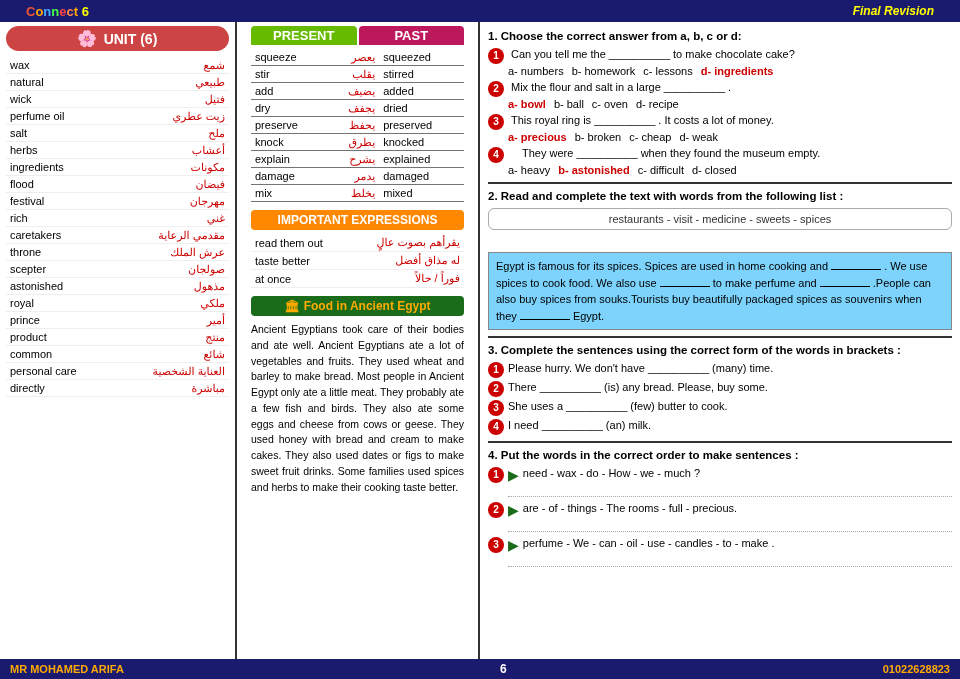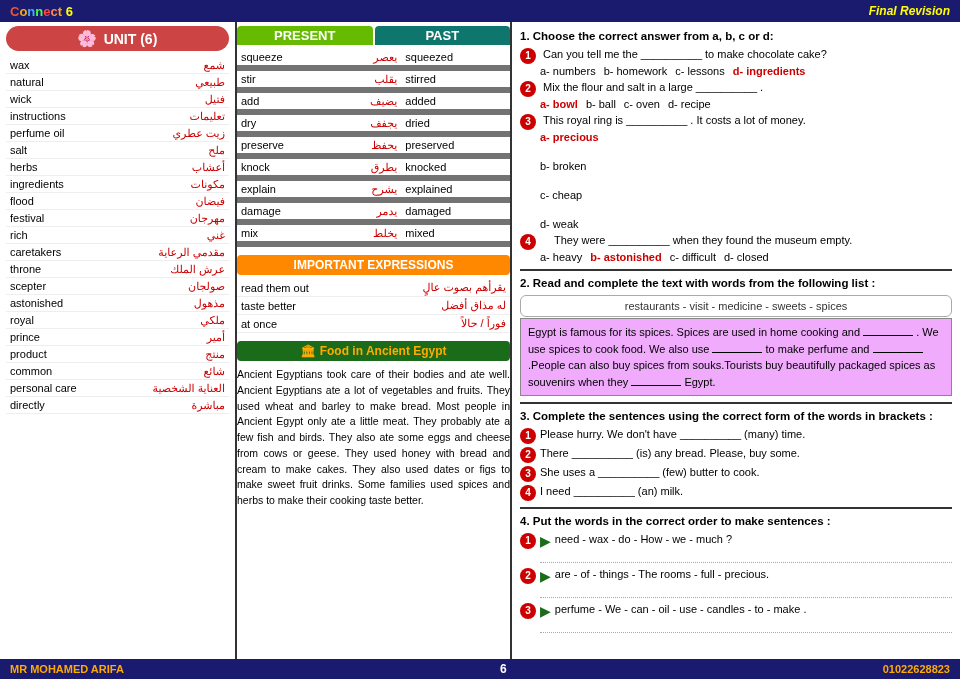--- a/index.html
+++ b/index.html
@@ -11,21 +11,21 @@
       background: #fff;
       overflow: hidden;
     }
 
     
     .header {
       background: #1a1a6e;
       display: flex;
       justify-content: space-between;
       align-items: center;
-      padding: 3px 10px;
+      padding: 3px 26px;
       height: 22px;
     }
     .header-left {
       color: #fff;
       font-weight: bold;
       font-size: 13px;
     }
     .header-left span.c { color: #e53; }
     .header-left span.o { color: #fa0; }
     .header-left span.n1 { color: #4af; }
@@ -115,51 +115,51 @@
       font-size: 12px;
     }
     .footer-right {
       color: #fa0;
       font-weight: bold;
       font-size: 11px;
     }
 
     
     .mid-col {
-      width: 275px;
+      width: 243px;
       border-right: 2px solid #333;
-      padding: 4px 0;
+      padding: 4px 14px;
       background: #fff;
     }
 
     .present-past-header {
       display: flex;
       gap: 0;
       margin-bottom: 4px;
     }
     .pp-label {
       flex: 1;
       text-align: center;
       font-weight: bold;
       font-size: 13px;
       padding: 2px 0;
       border-radius: 4px 4px 0 0;
     }
     .pp-label.present { background: #6b0; color: #fff; margin-right: 2px; }
-    .pp-label.past { background: #0f766e; color: #fff; text-align: center; }
+    .pp-label.past { background: #be185d; color: #fff; text-align: center; }
 
     .pp-table {
       width: 100%;
       border-collapse: collapse;
       margin-bottom: 8px;
     }
     .pp-table tr td {
       padding: 1.5px 4px;
       font-size: 11px;
-      border-bottom: 6px solid #737373;
+      border-bottom: 1px solid #737373;
     }
     .pp-table tr td:nth-child(2) {
       color: #c00;
       direction: rtl;
       text-align: right;
     }
 
     .imp-expr-title {
       background: #f80;
       color: #fff;
@@ -245,31 +245,31 @@
       margin: 6px 0;
     }
 
     .word-box {
       background: #fff;
       border: 1.5px solid #aaa;
       border-radius: 6px;
       padding: 4px 8px;
       font-size: 11px;
       text-align: center;
-      margin-bottom: 1px;
+      margin-bottom: 22px;
       color: #333;
     }
 
     .reading-text {
       font-size: 11px;
       line-height: 1.5;
       border: 1.5px solid #888;
       padding: 5px 7px;
       margin-bottom: 6px;
-      background: #f0abfc;
+      background: #7dd3fc;
     }
 
     .blank {
       display: inline-block;
       border-bottom: 1px solid #000;
       min-width: 50px;
     }
   </style>
 </head>
 <body>
@@ -296,24 +296,20 @@
           </tr>
           <tr>
             <td>natural</td>
             <td>طبيعي</td>
           </tr>
           <tr>
             <td>wick</td>
             <td>فتيل</td>
           </tr>
           <tr>
-            <td>instructions</td>
-            <td>تعليمات</td>
-          </tr>
-          <tr>
             <td>perfume oil</td>
             <td>زيت عطري</td>
           </tr>
           <tr>
             <td>salt</td>
             <td>ملح</td>
           </tr>
           <tr>
             <td>herbs</td>
             <td>أعشاب</td>
@@ -485,21 +481,21 @@
             <span>b- ball</span>
             <span>c- oven</span>
             <span>d- recipe</span>
           </div>
         </div>
         <div style="margin-bottom: 4px;">
           <div style="display: flex; align-items: flex-start; margin-bottom: 1px;">
             <span class="q-num">3</span>
             <span style="font-size: 11px; margin-left: 4px;">This royal ring is __________ . It costs a lot of money.</span>
           </div>
-          <div style="display: flex; gap: 17px; margin-left: 20px; font-size: 11px; flex-direction: column;">
+          <div style="display: flex; gap: 8px; margin-left: 20px; font-size: 11px;">
             <span style="font-weight: bold; color: rgb(204, 0, 0);">a- precious</span>
             <span>b- broken</span>
             <span>c- cheap</span>
             <span>d- weak</span>
           </div>
         </div>
         <div style="margin-bottom: 4px;">
           <div style="display: flex; align-items: flex-start; margin-bottom: 1px;">
             <span class="q-num">4</span>
             <span style="font-size: 11px; margin-left: 15px;">They were __________ when they found the museum empty.</span>

